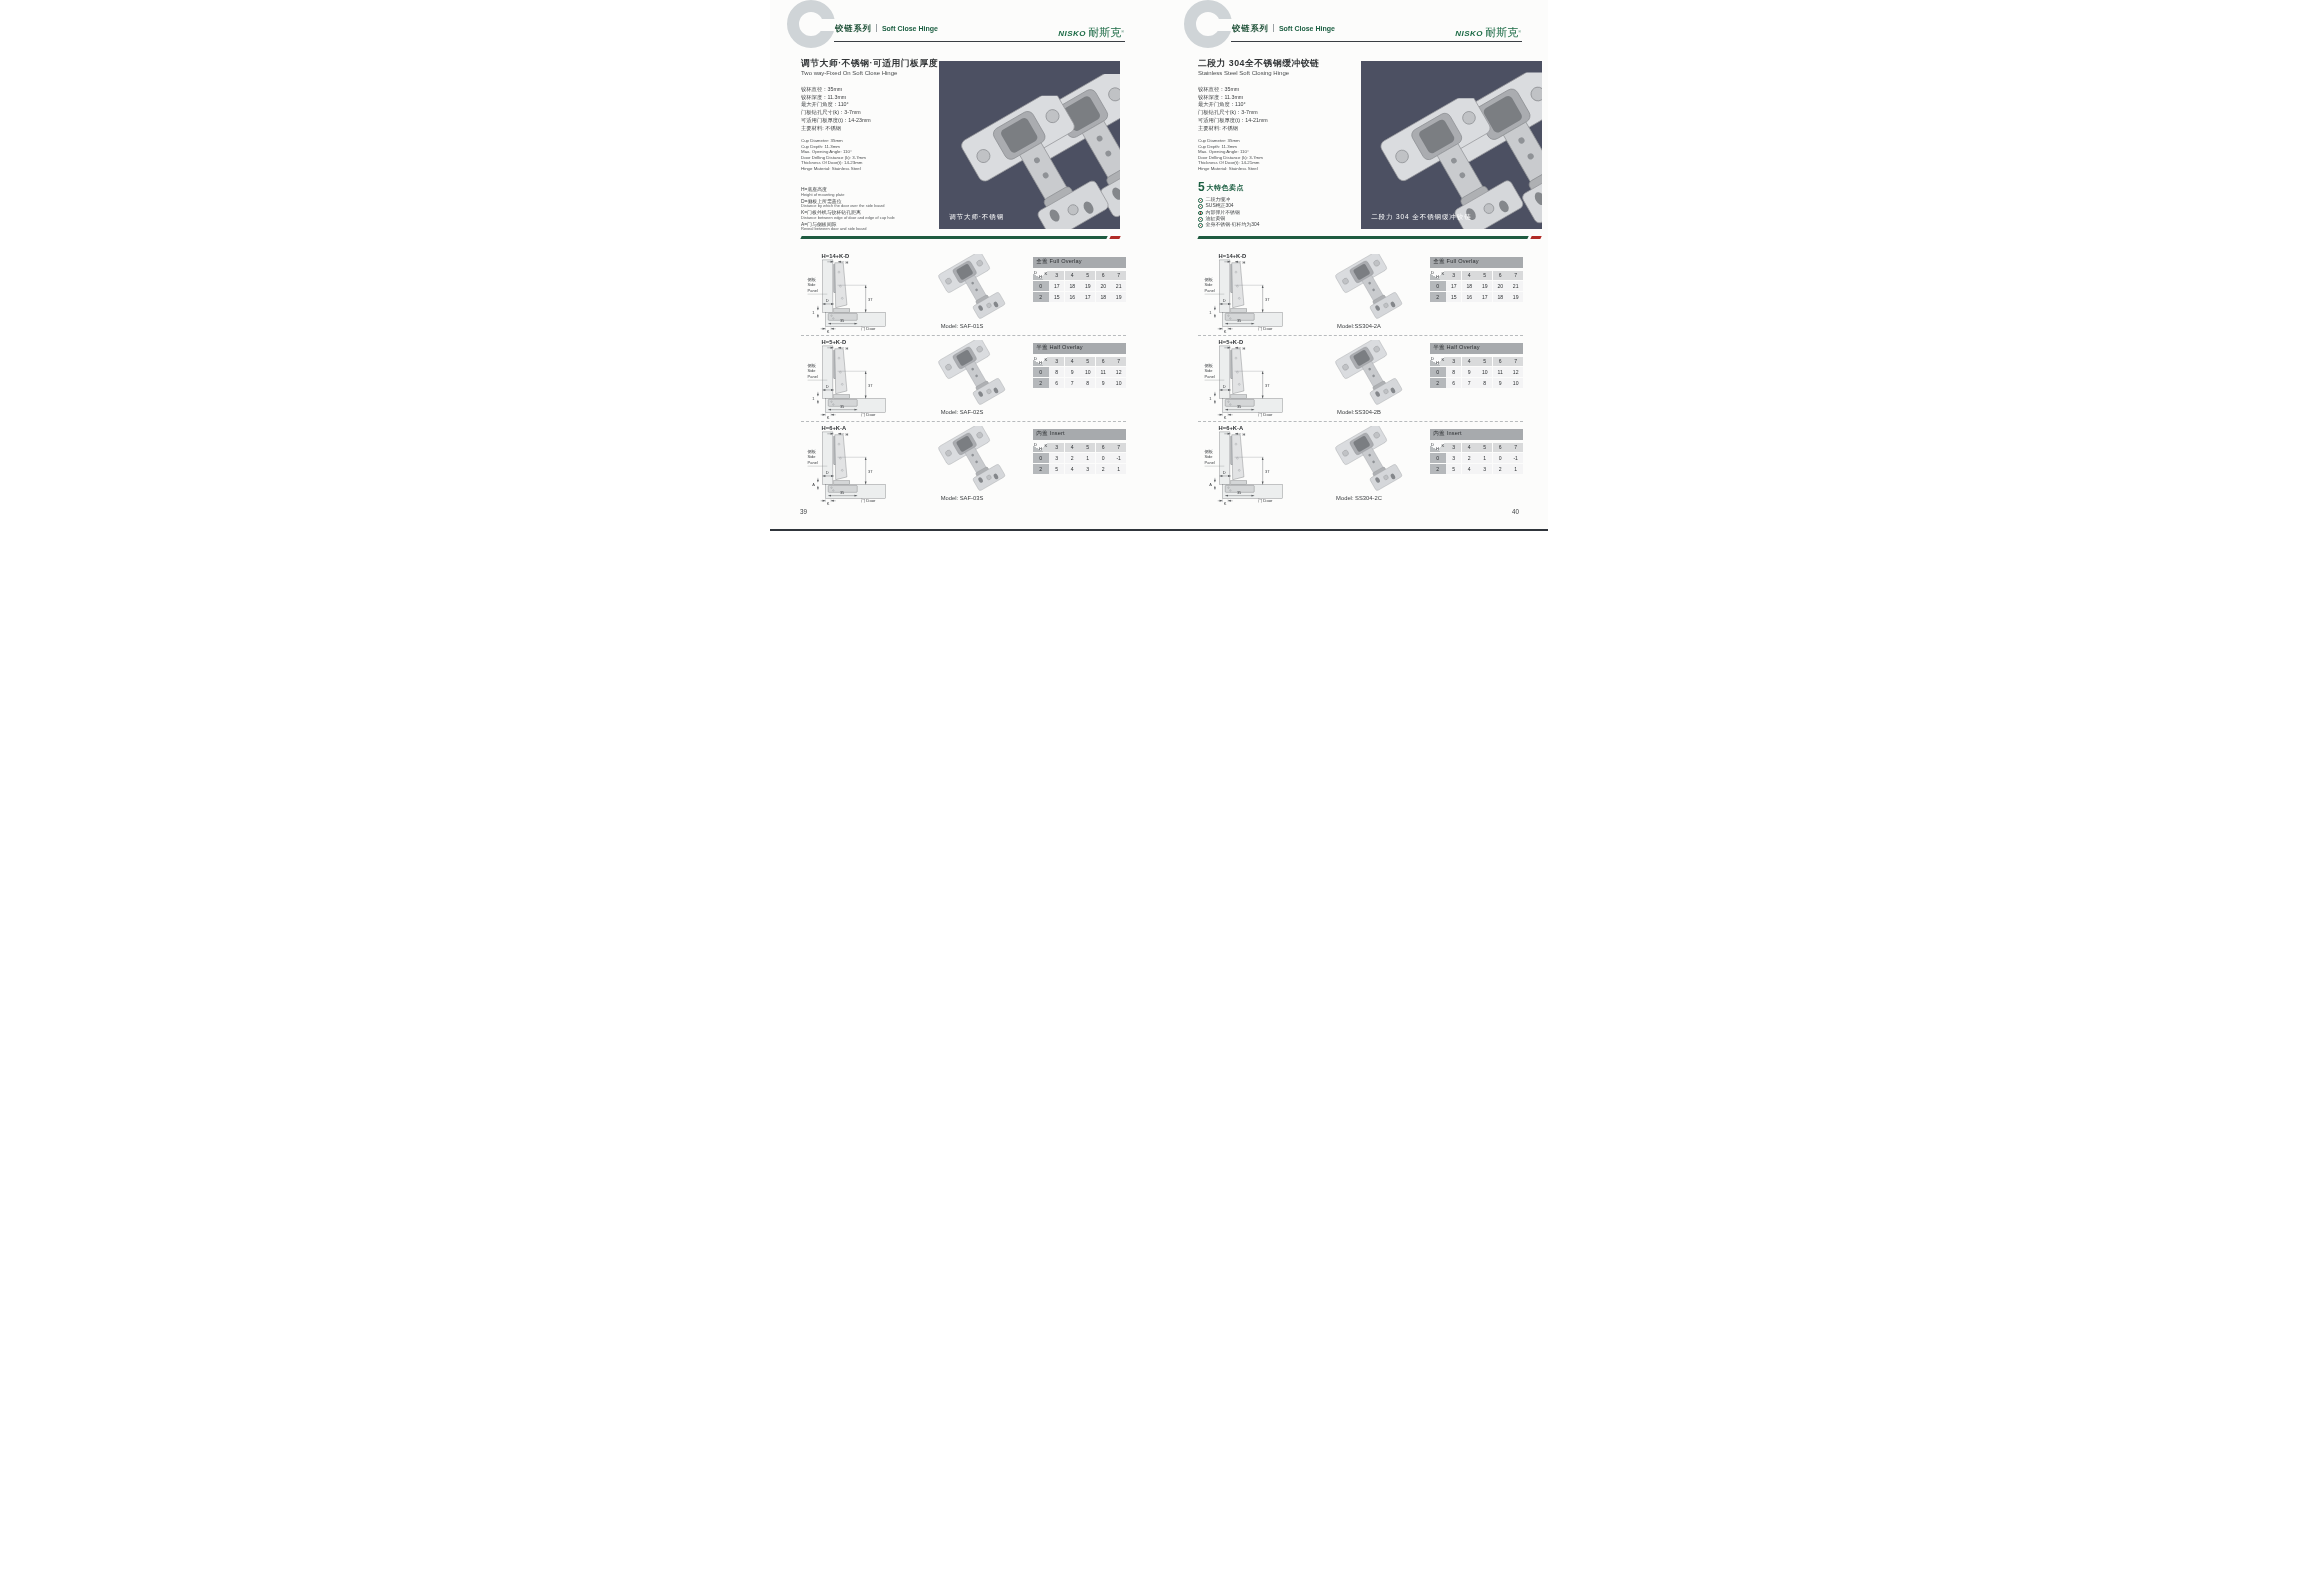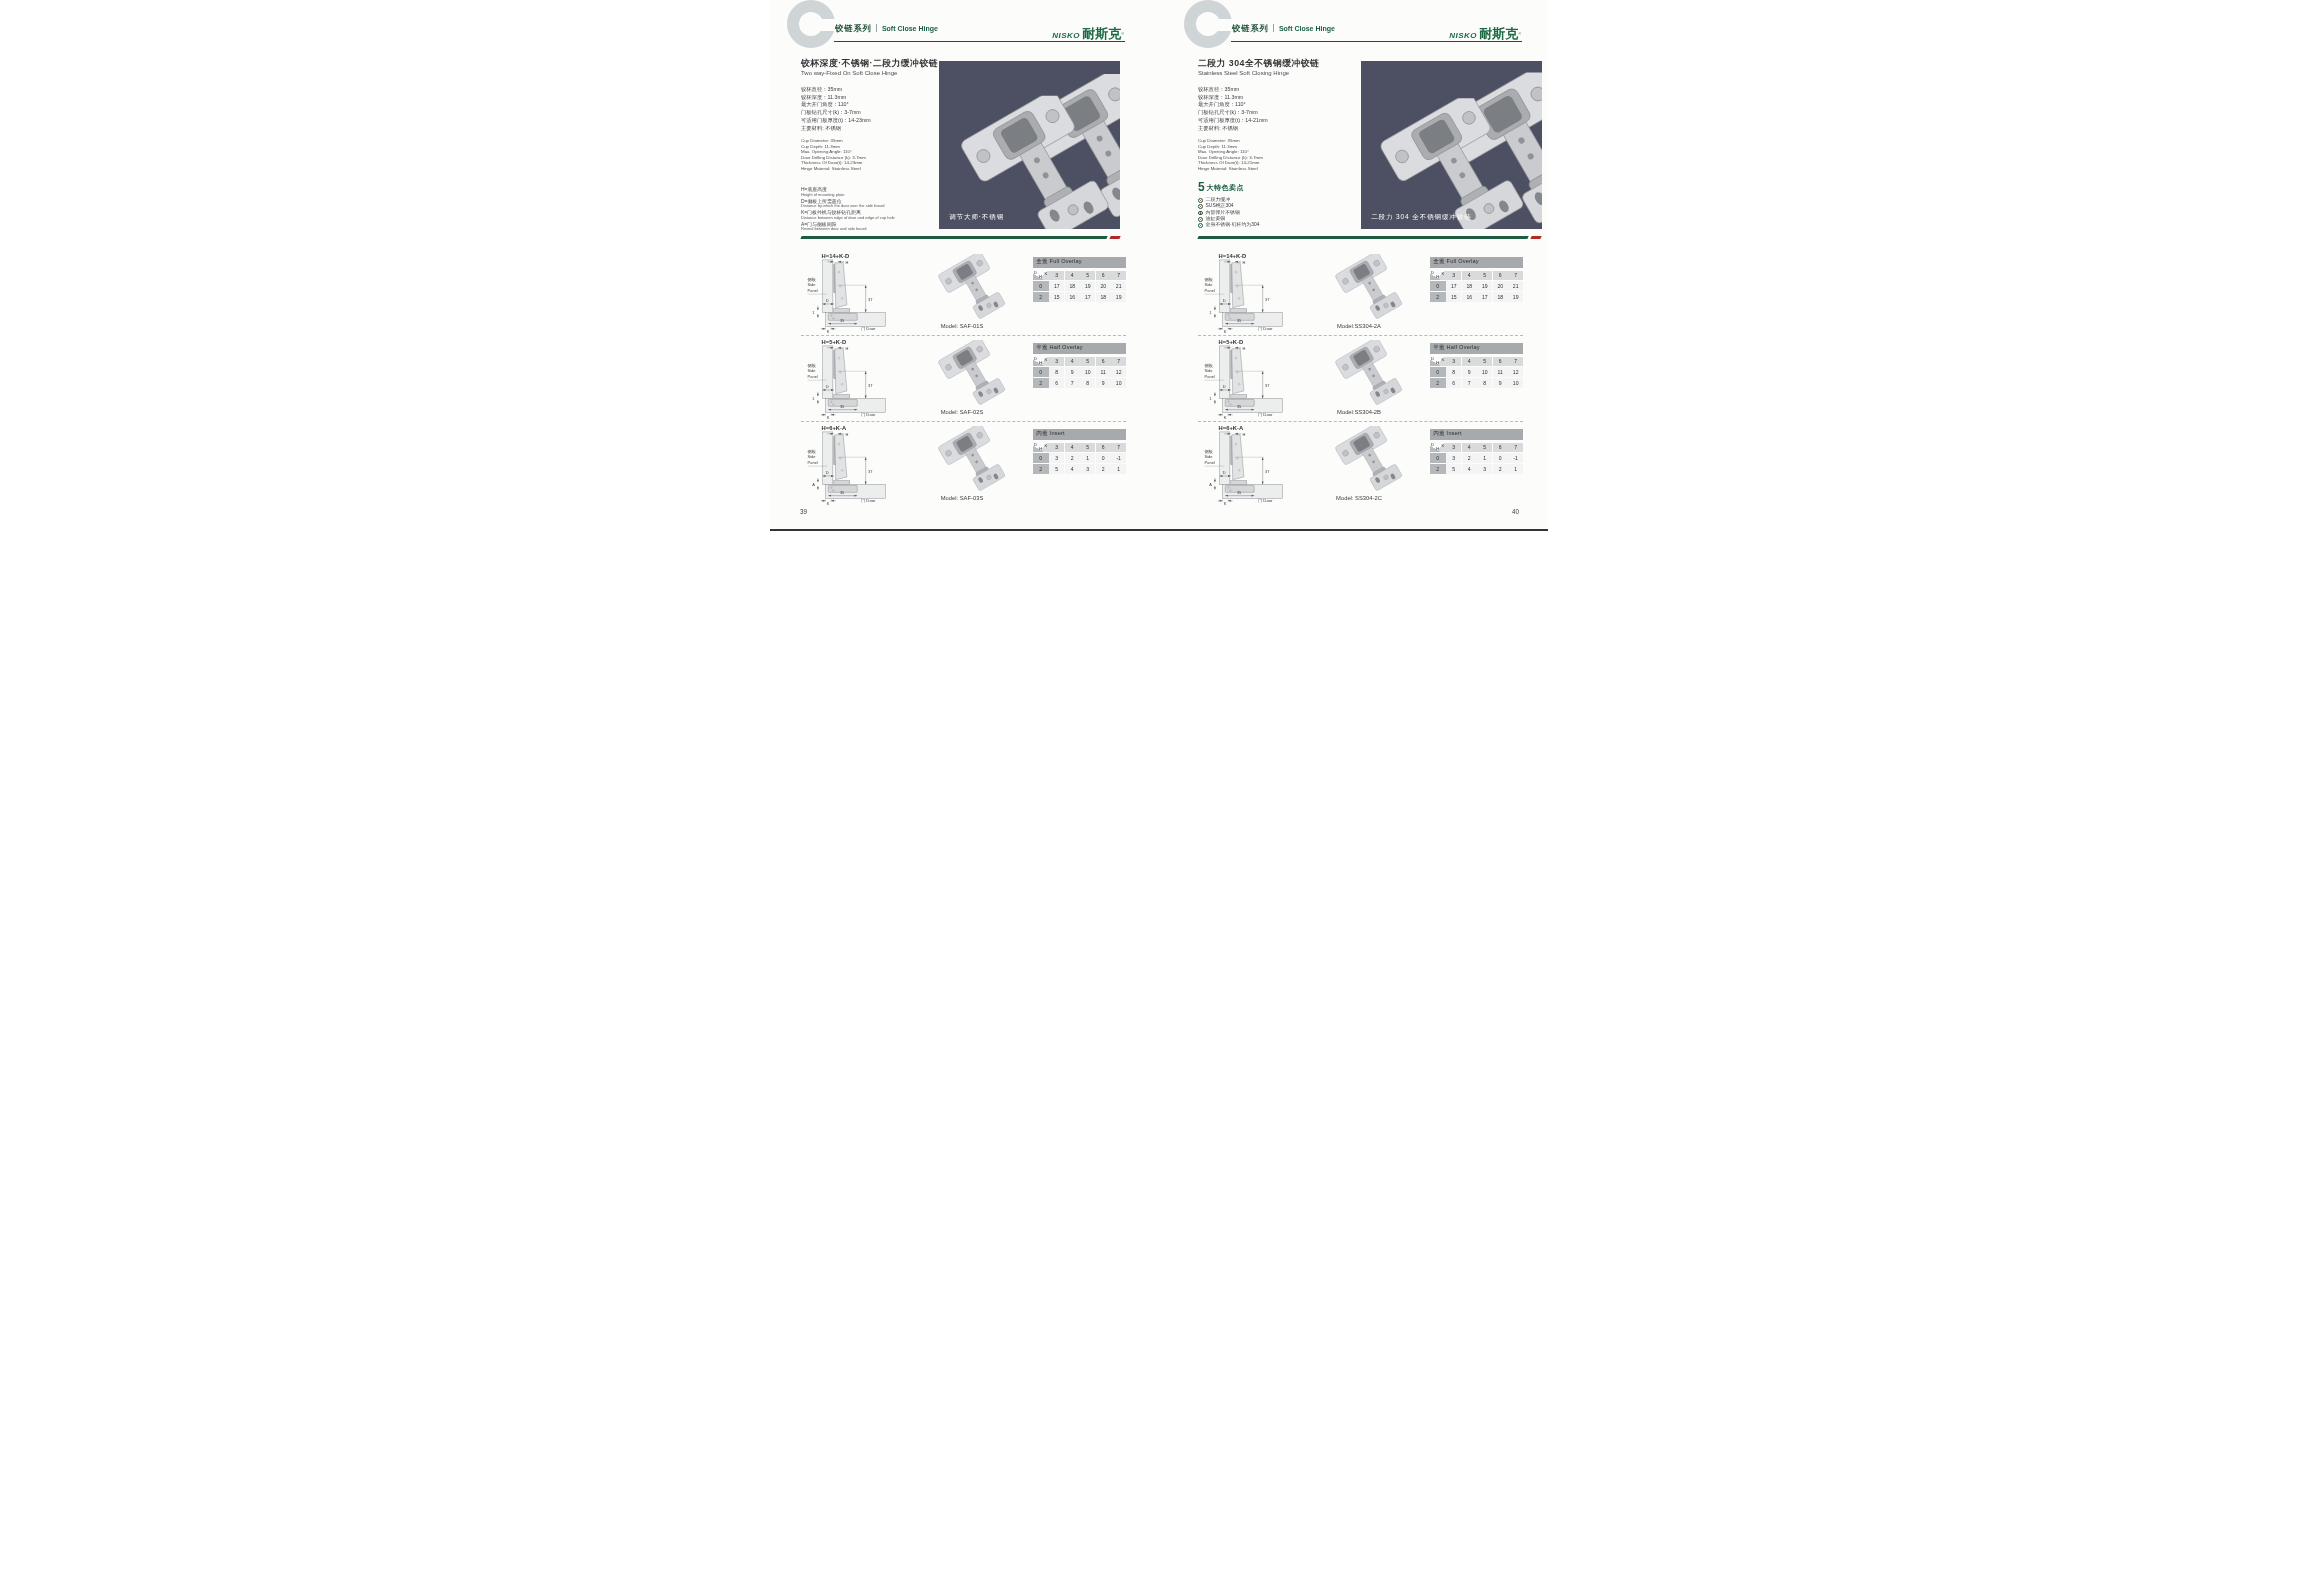--- a/index.html
+++ b/index.html
@@ -12,21 +12,21 @@
   
   .c-badge{position:absolute;left:16.7px;top:0px;width:24px;height:24px;border:12px solid #cfd4d7;border-radius:50%;}
   .c-badge::after{content:"";position:absolute;right:-14px;top:6.5px;width:18.5px;height:12px;background:#fcfcfb;}
   .series{position:absolute;left:65px;top:23px;white-space:nowrap;}
   .series-cn{font-size:8.3px;font-weight:bold;color:#1f5138;letter-spacing:0.9px;}
   .series-sep{display:inline-block;width:0.9px;height:8.3px;background:#9aa0a3;margin:0 4.6px;vertical-align:-1.4px;}
   .series-en{font-size:7px;font-weight:bold;color:#1b5e41;}
   .rule{position:absolute;left:64px;right:34px;top:41px;height:0.9px;background:#3a3e43;}
   .logo{position:absolute;right:35px;top:25px;white-space:nowrap;}
   .logo-latin{font-size:8px;font-weight:bold;color:#1b6a45;letter-spacing:0.5px;font-style:italic;padding-left:16px;}
-  .logo-cn{font-size:13px;font-weight:bold;color:#1b6a45;margin-left:2.3px;}
+  .logo-cn{font-size:11px;font-weight:normal;color:#1b6a45;margin-left:2.3px;}
   .logo-reg{font-size:3.7px;color:#1b6a45;vertical-align:super;}
 
   
   .prod-title{position:absolute;left:31px;top:58px;font-size:8.8px;font-weight:bold;color:#323537;letter-spacing:0.5px;}
   .prod-sub{position:absolute;left:31px;top:70px;font-size:6px;color:#4a4d4f;}
   .specs-cn{position:absolute;left:31px;top:86px;font-size:5.3px;line-height:7.7px;color:#3b3e40;}
   .specs-en{position:absolute;left:31px;top:138px;font-size:4.4px;line-height:5.5px;color:#4a4d4f;}
   .defs{position:absolute;left:31px;top:187px;}
   .def{margin-bottom:1.4px;}
   .def-cn{font-size:4.9px;line-height:5.6px;color:#3b3e40;}
@@ -127,21 +127,21 @@
   <div class="page page--left">
     <div class="c-badge"></div>
     <div class="series">
       <span class="series-cn">铰链系列</span><span class="series-sep"></span><span class="series-en">Soft Close Hinge</span>
     </div>
     <div class="rule"></div>
     <div class="logo">
       <span class="logo-latin">NISKO</span><span class="logo-cn">耐斯克</span><span class="logo-reg">®</span>
     </div>
 
-    <div class="prod-title">铰杯深度·不锈钢·二段力缓冲铰链</div>
+    <div class="prod-title">调节大师·不锈钢·可适用门板厚度</div>
     <div class="prod-sub">Two way-Fixed On Soft Close Hinge</div>
 
     <div class="specs-cn">
       <div>铰杯直径：35mm</div>
       <div>铰杯深度：11.3mm</div>
       <div>最大开门角度：110°</div>
       <div>门板钻孔尺寸(k)：3-7mm</div>
       <div>可适用门板厚度(t)：14-23mm</div>
       <div>主要材料: 不锈钢</div>
     </div>

